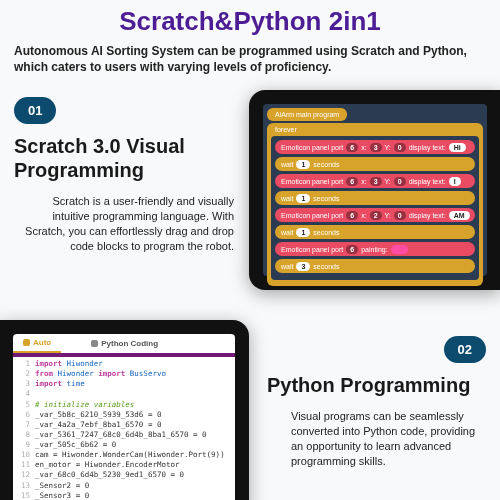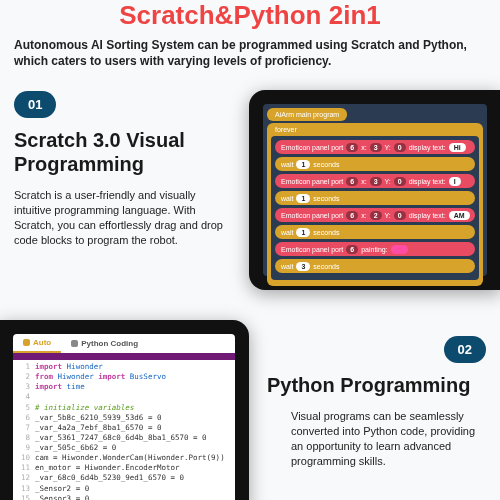--- a/index.html
+++ b/index.html
@@ -8,21 +8,22 @@
     height: 500px;
     background: #f8f9fa;
     font-family: -apple-system, BlinkMacSystemFont, "Segoe UI", Arial, sans-serif;
     overflow: hidden;
     position: relative;
   }
   .page-title {
     text-align: center;
     font-size: 26px;
     font-weight: 700;
-    color: #ef4444;
+    color: #4c1d95;
+    padding-top: 6px;
     padding-bottom: 6px;
   }
   .page-subtitle {
     font-size: 12px;
     font-weight: 600;
     color: #222;
     padding: 0 0 12px 14px;
     line-height: 1.35;
   }
   .row1, .row2 { display: flex; }
@@ -43,20 +44,21 @@
     font-weight: 700;
     color: #1a1a1a;
     line-height: 1.2;
     margin-bottom: 12px;
   }
   .section-body {
     font-size: 11px;
     color: #222;
     line-height: 1.35;
     font-weight: 500;
+    text-align: right;
   }
 
   
   .tablet1 {
     position: absolute;
     right: -1px;
     top: 90px;
     width: 252px;
     height: 200px;
     background: #111;
@@ -127,22 +129,23 @@
     background: #fff;
     width: 100%;
     height: 100%;
     border-radius: 4px;
     font-family: ui-monospace, "SFMono-Regular", Menlo, monospace;
     font-size: 7.5px;
     overflow: hidden;
   }
   .code-tabs {
     display: flex;
-    border-bottom: 7px solid #701a75;
+    border-bottom: 4px solid #701a75;
     font-family: -apple-system, Arial, sans-serif;
+    gap: 20px;
   }
   .code-tab {
     padding: 4px 10px;
     font-size: 8px;
     font-weight: 600;
     color: #555;
     display: flex;
     align-items: center;
     gap: 3px;
   }

